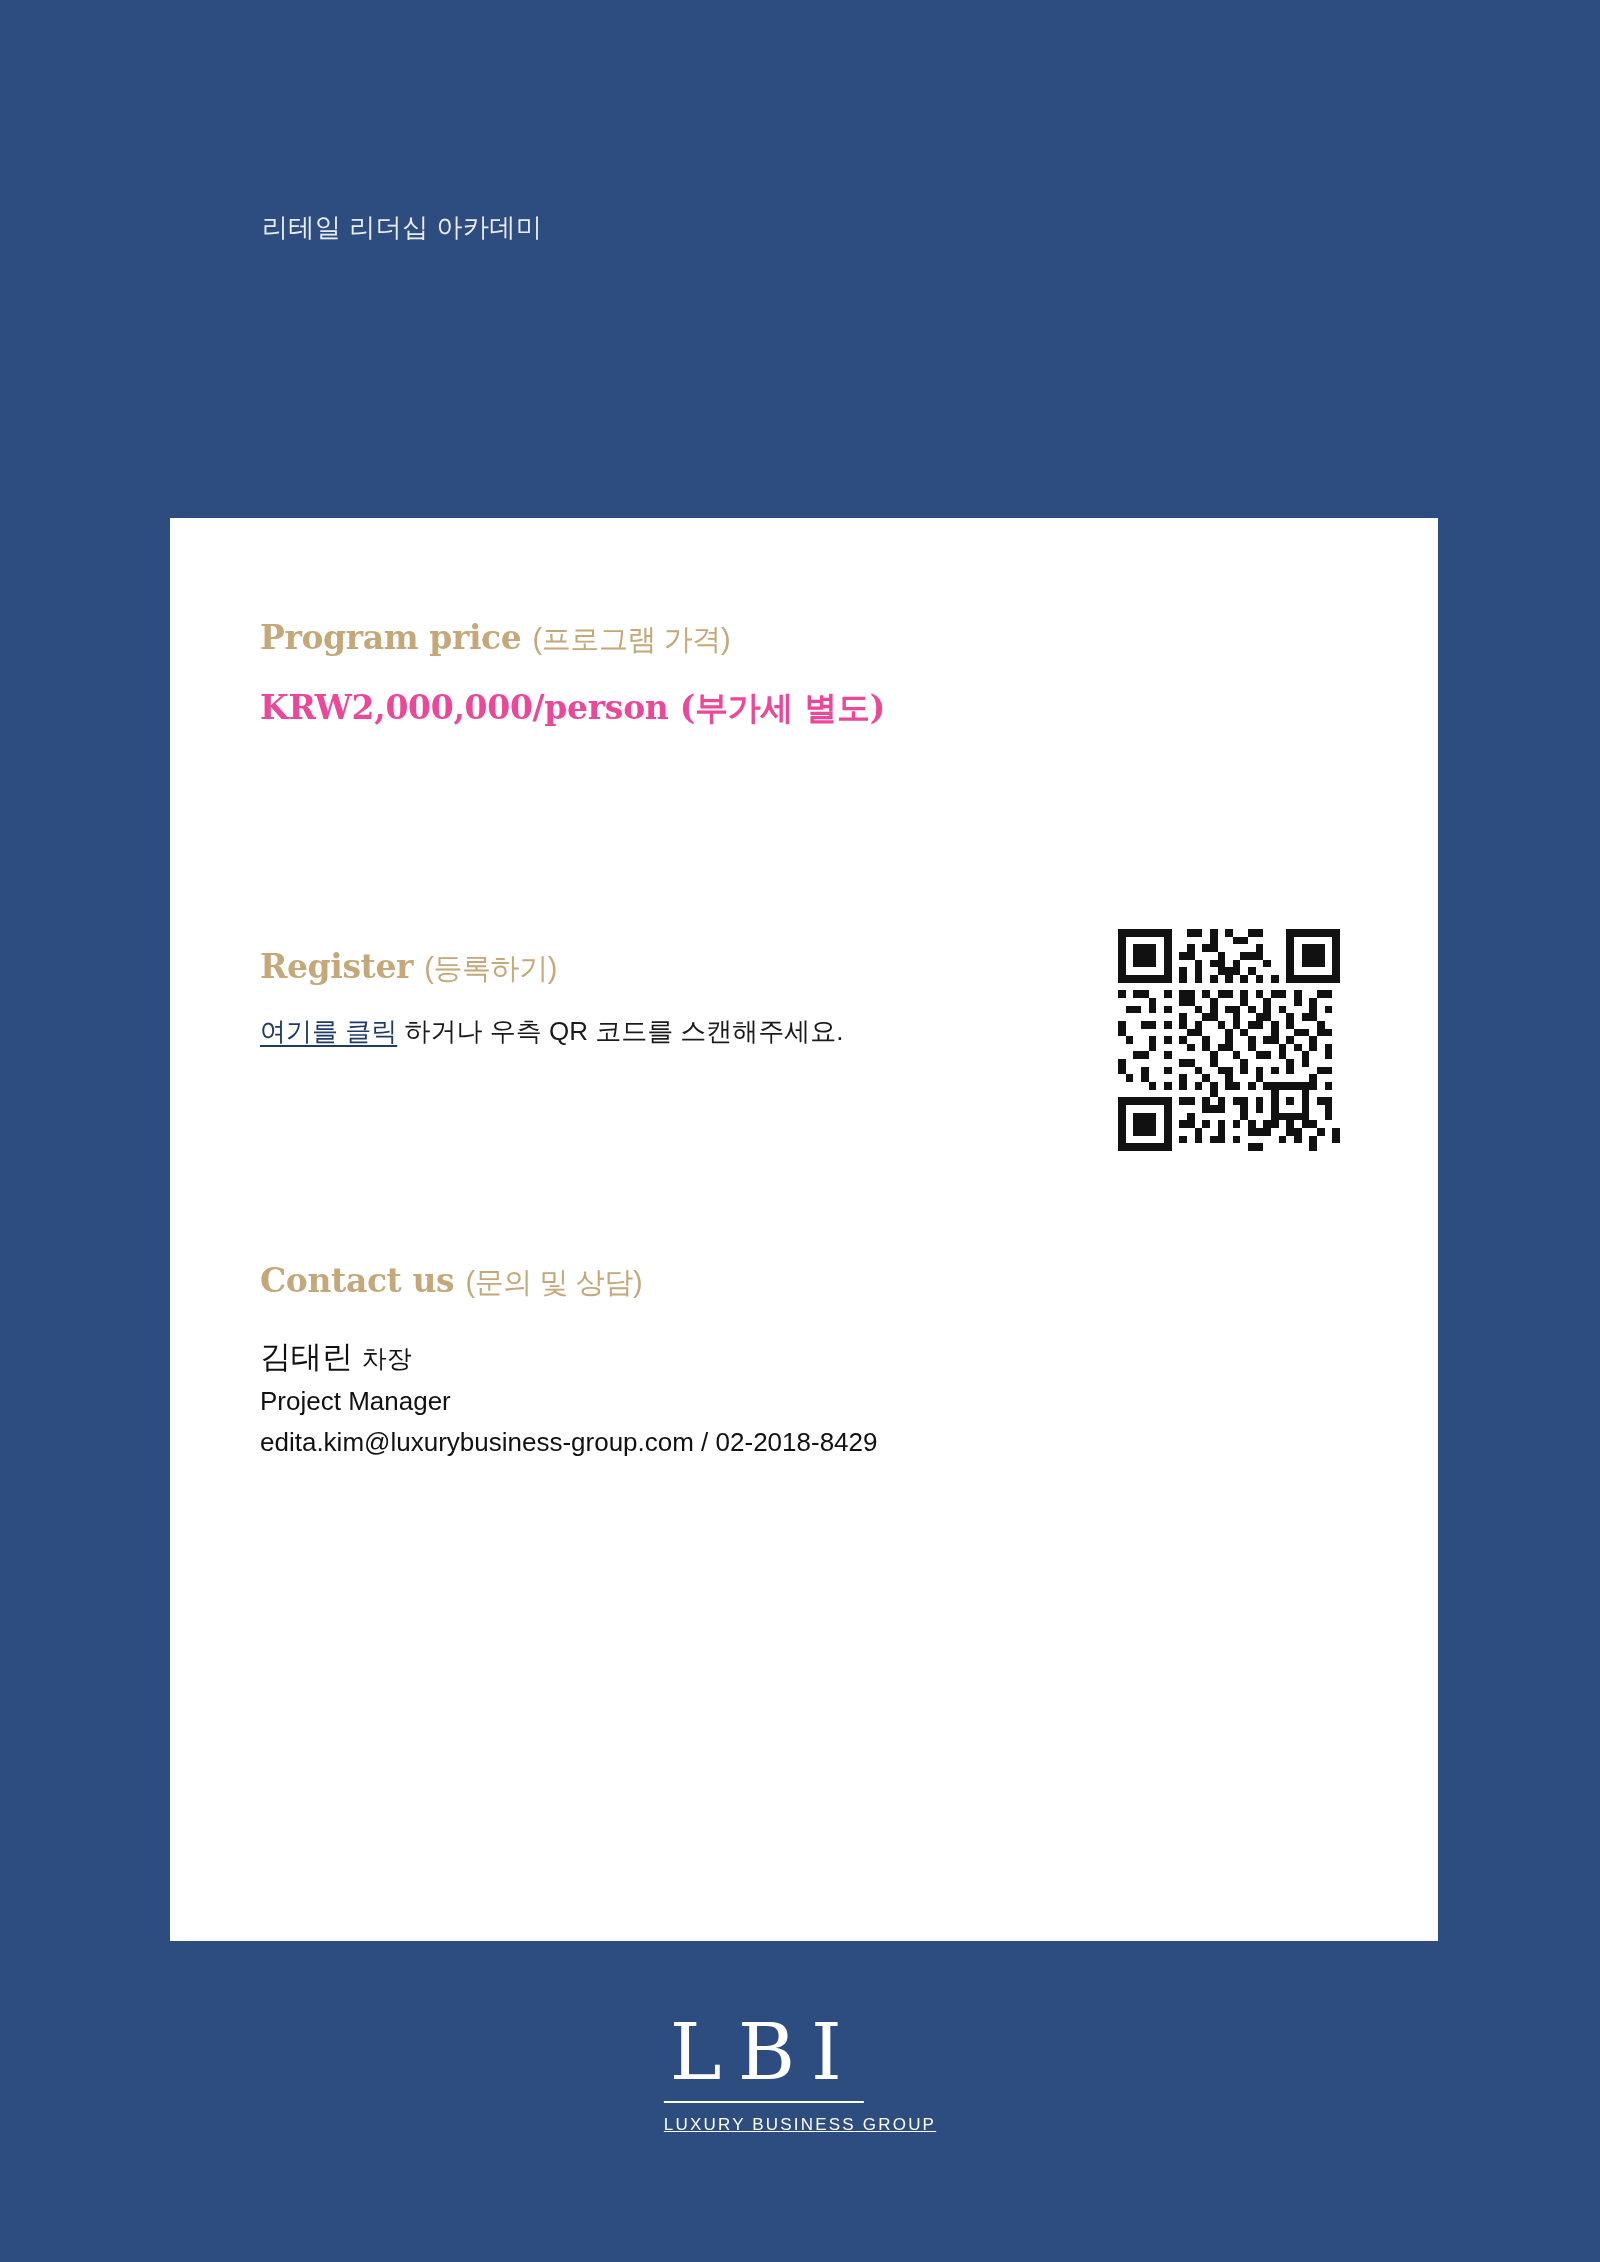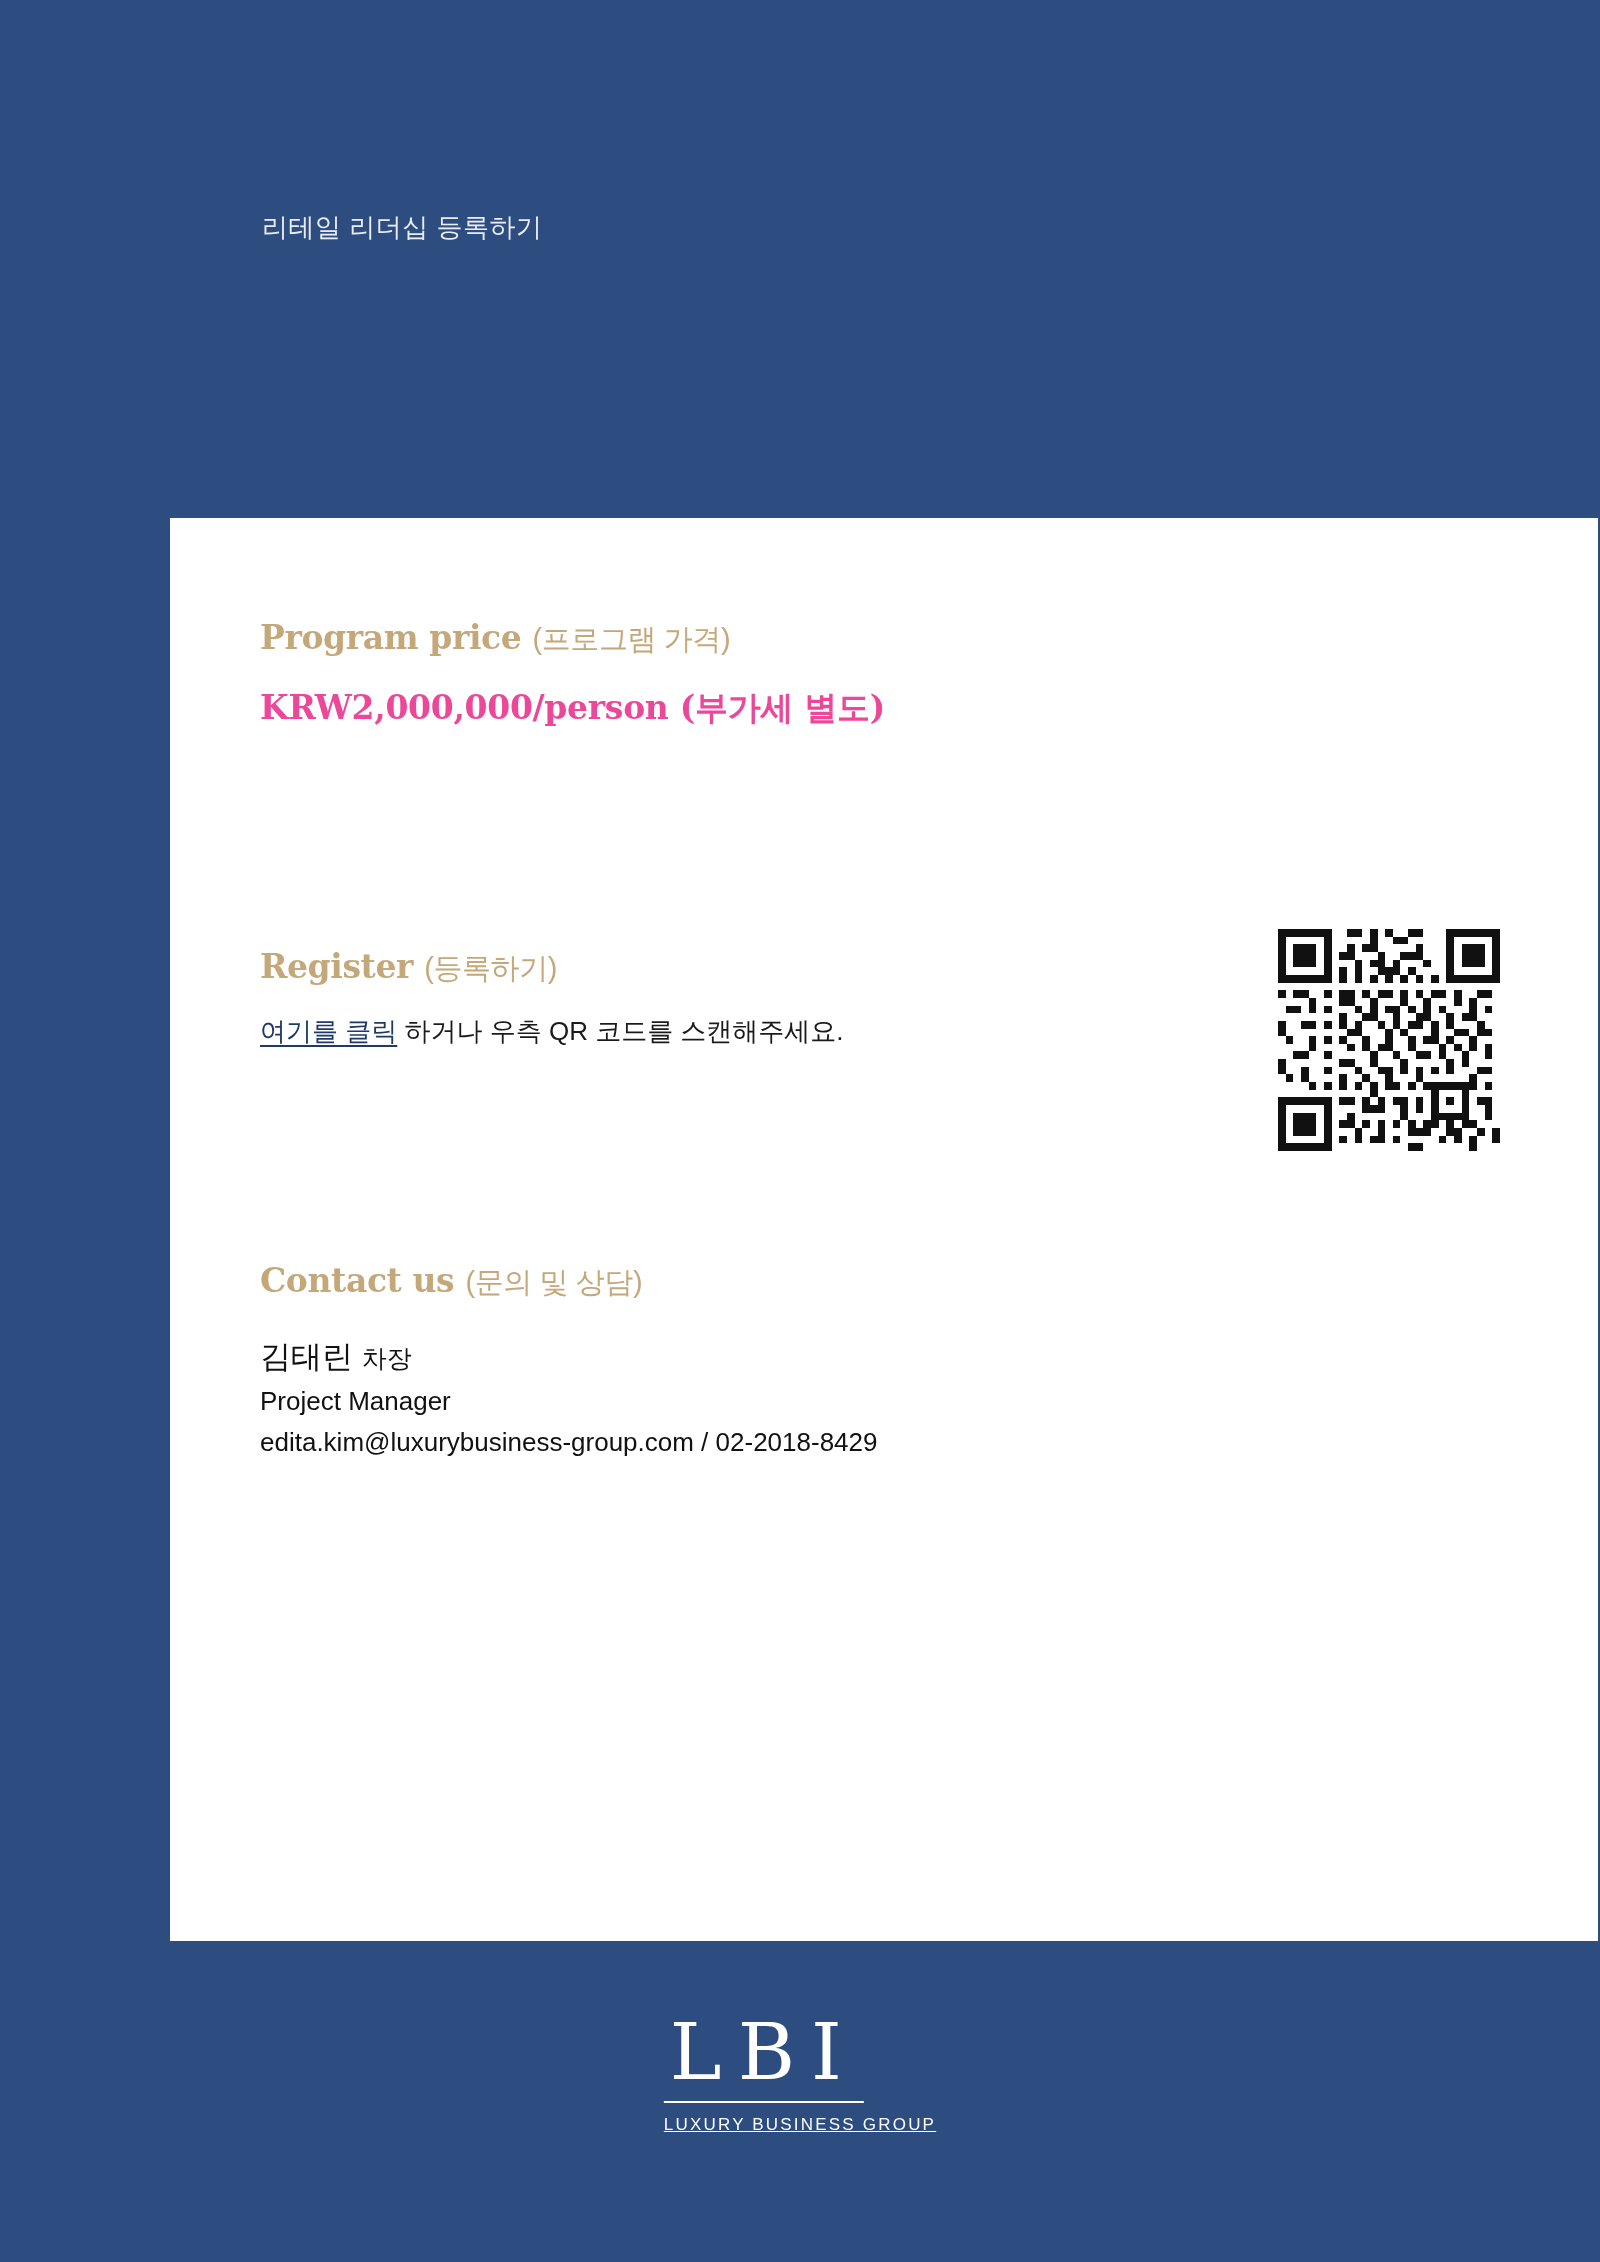--- a/index.html
+++ b/index.html
@@ -44,21 +44,21 @@
     font-size: 26px;
     margin-top: 32px;
     letter-spacing: 0.5px;
   }
 
   
   .card {
     position: absolute;
     left: 170px;
     top: 518px;
-    width: 1428px;
+    width: 1268px;
     height: 1423px;
     background: #ffffff;
   }
   .card-inner {
     position: absolute;
     left: 90px;
     top: 100px;
     right: 60px;
   }
 
@@ -150,21 +150,21 @@
     background: #2d4c7f;
   }
 </style>
 </head>
 <body>
 
 <div class="left-stripe"></div>
 
 <div class="header">
   <div class="header-inner">
-    <div class="subtitle">리테일 리더십 등록하기</div>
+    <div class="subtitle">리테일 리더십 아카데미</div>
   </div>
 </div>
 
 <div class="card">
   <div class="card-inner">
 
     <div class="section">
       <div class="section-heading">
         <span>Program price </span><span class="kr">(프로그램 가격)</span>
       </div>

